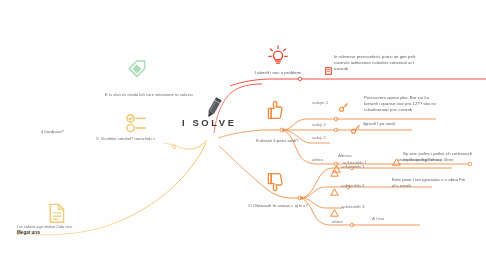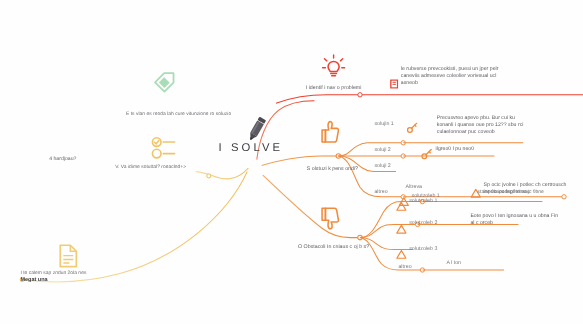--- a/index.html
+++ b/index.html
@@ -50,21 +50,21 @@
     font-size: 4.4px;
     color: #5f5f64;
     filter: blur(0.4px);
     text-align: center;
     white-space: nowrap;
   }
   .title {
     font-size: 9.4px;
     letter-spacing: 2.6px;
     color: #3b3b40;
-    font-weight: 400;
+    font-weight: 700;
     white-space: nowrap;
   }
   .strongtext {
     font-size: 4.6px;
     color: #3f3f44;
     font-weight: 700;
     filter: blur(0.35px);
   }
   .icon { position: absolute; }
 </style>

